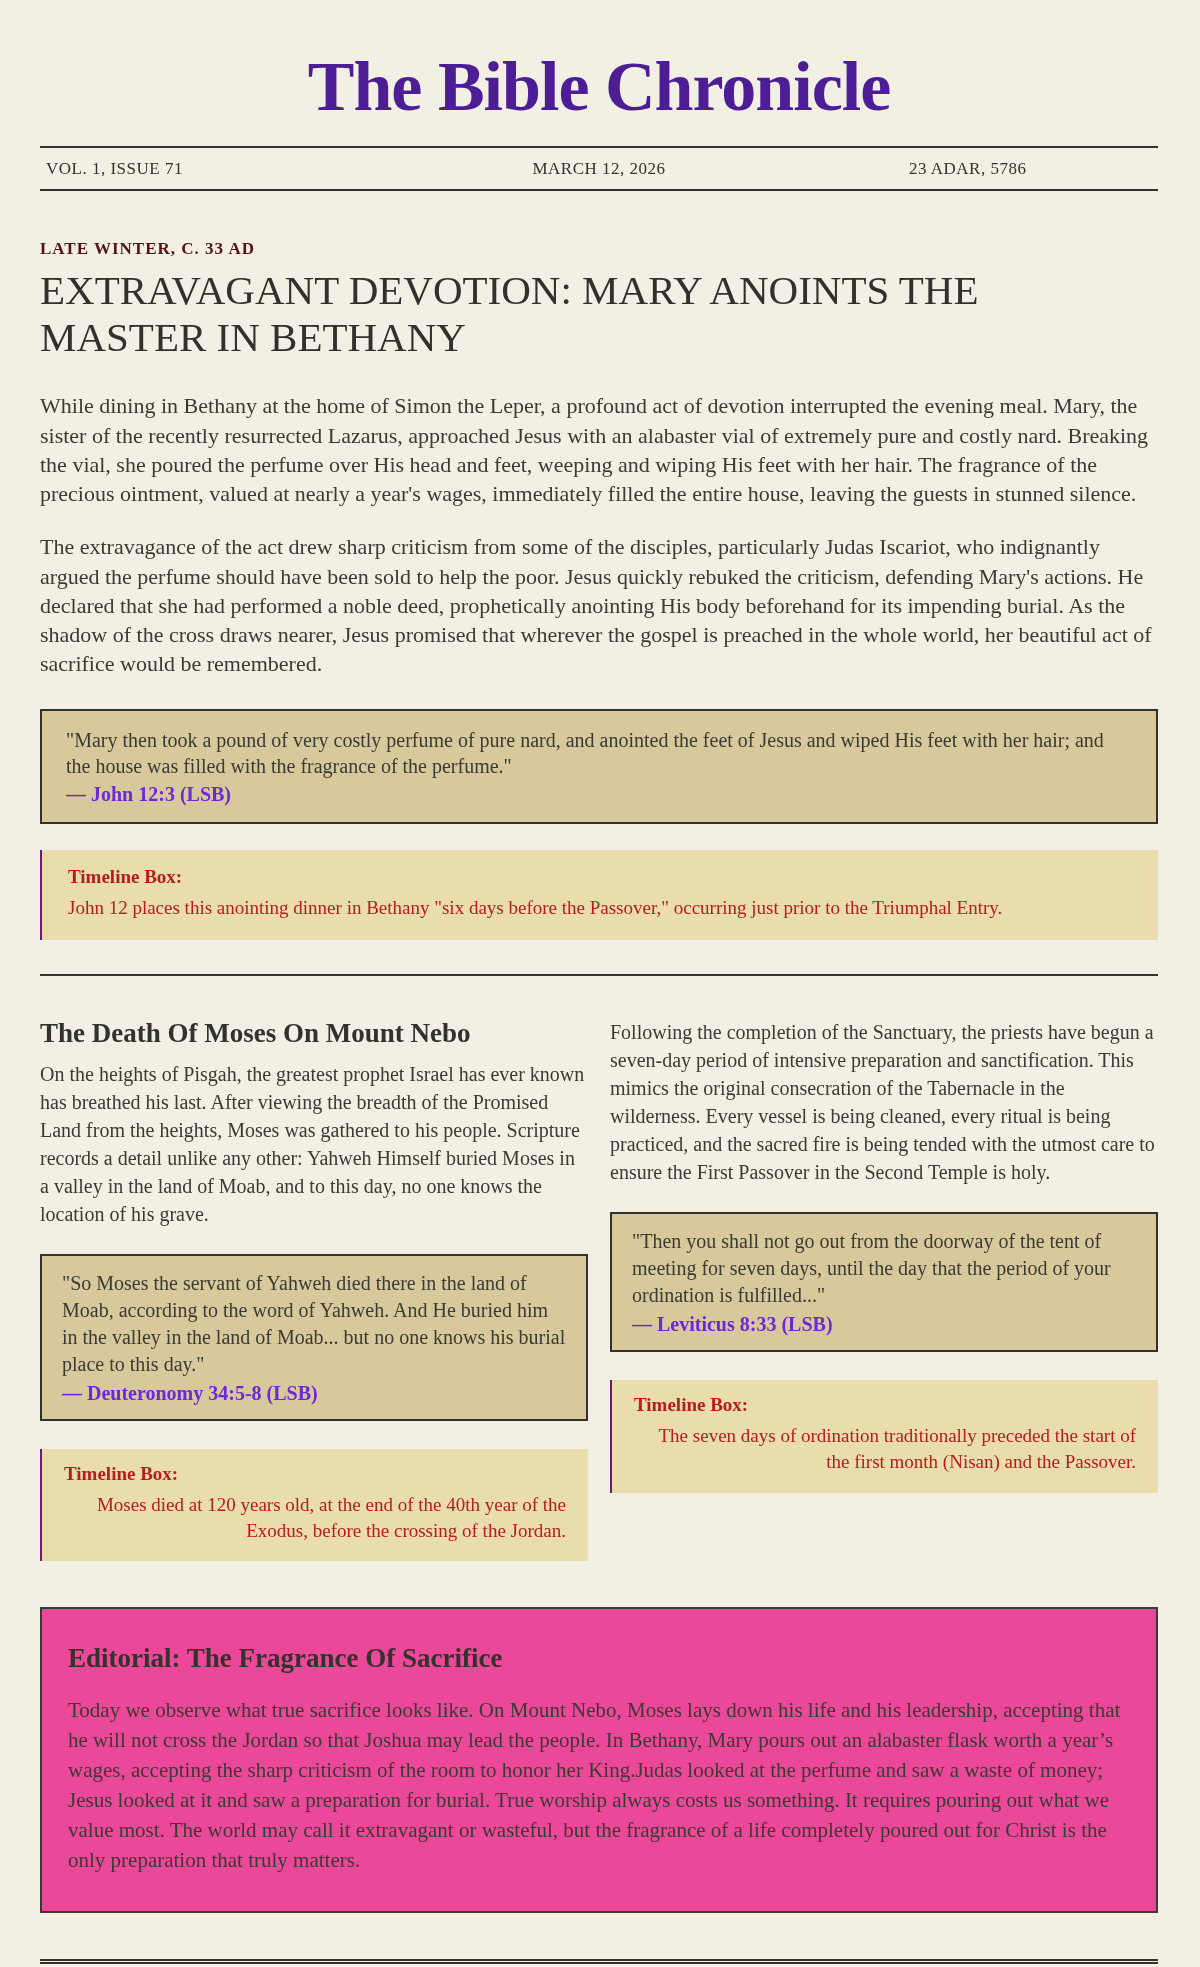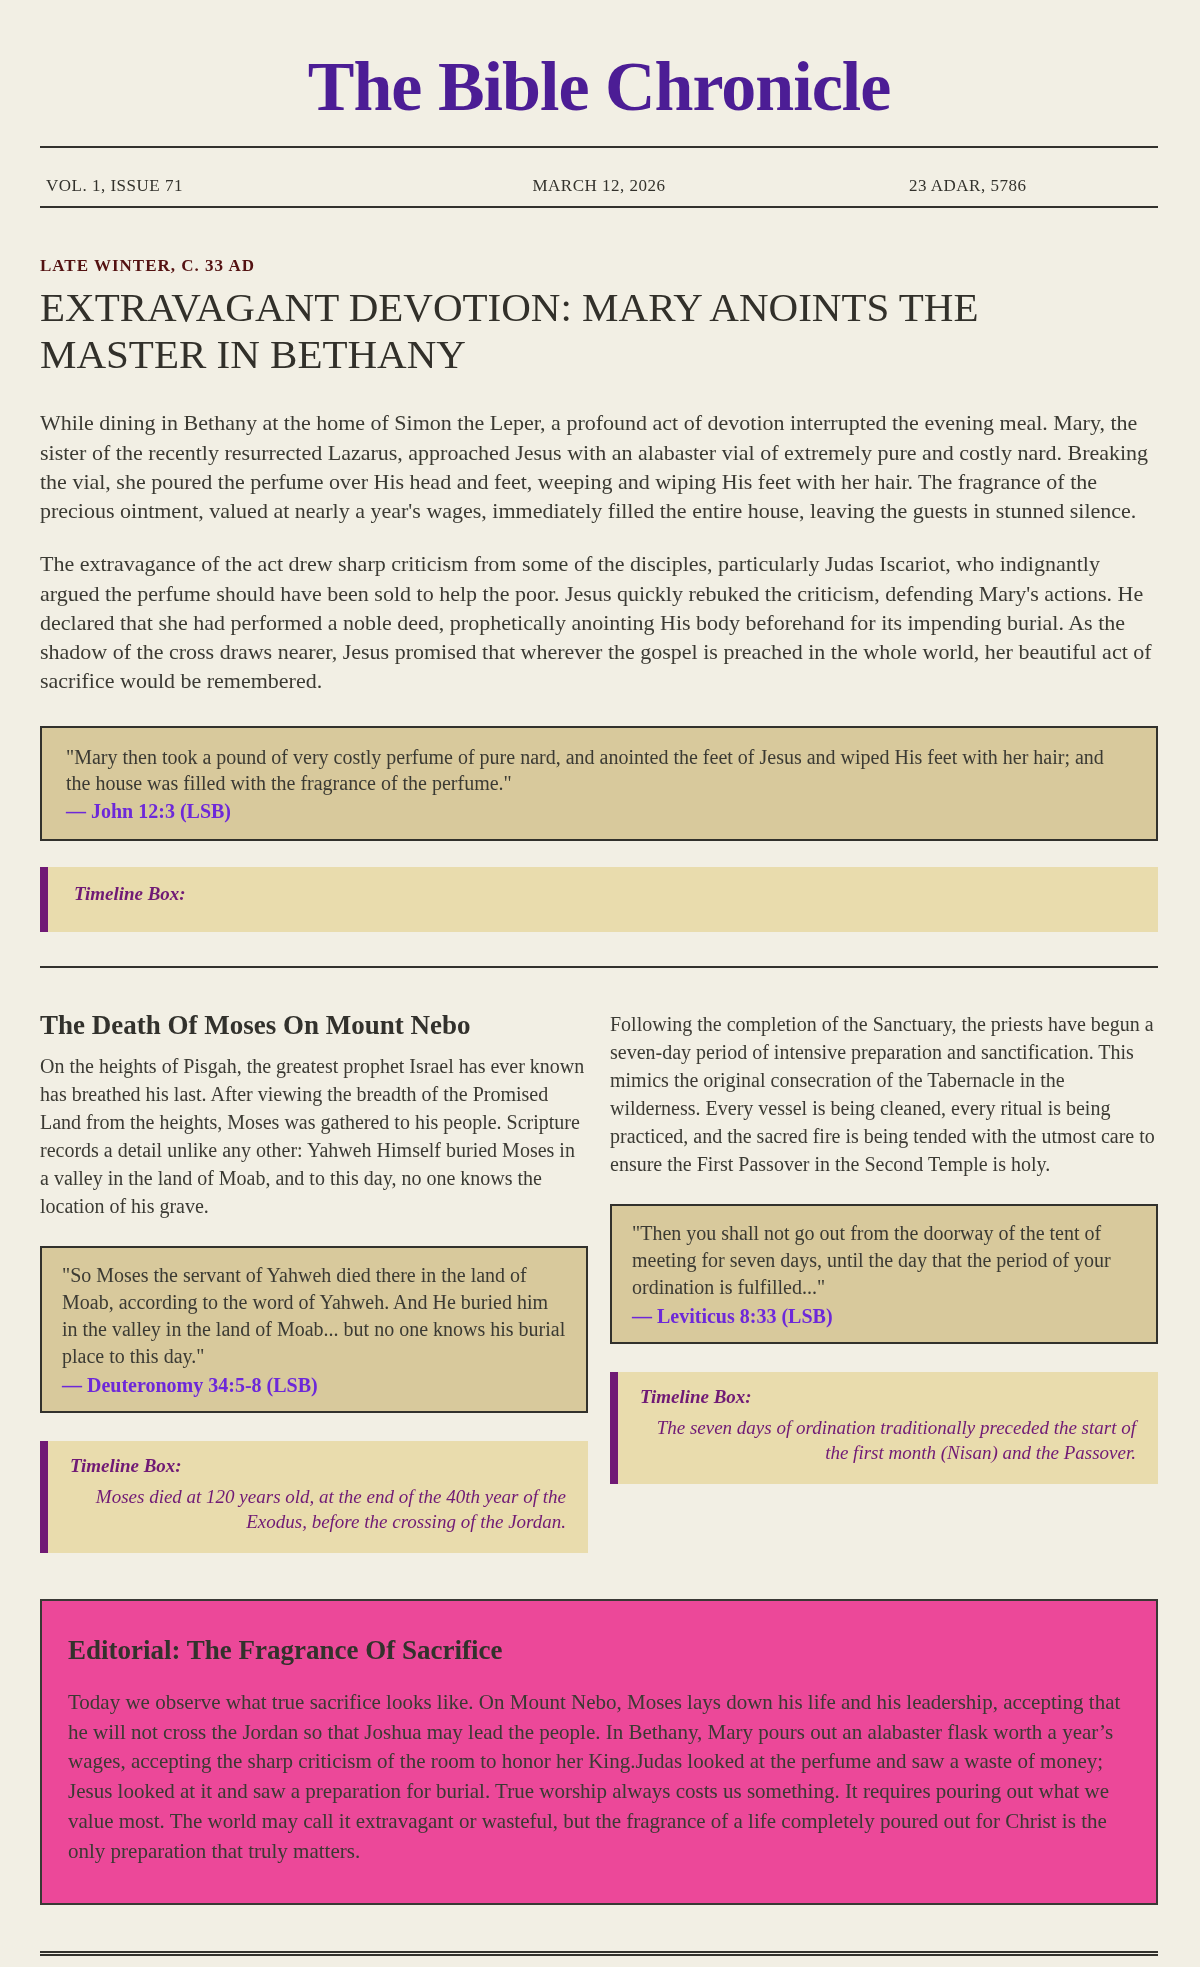--- a/index.html
+++ b/index.html
@@ -34,21 +34,21 @@
     margin: 0;
   }
   .dateline {
     display: flex;
     align-items: center;
     padding: 11px 6px 10px 6px;
     font-size: 17px;
     letter-spacing: 0.5px;
     color: #33322c;
   }
-  .dateline span { flex: 1; margin-top: 17px; }
+  .dateline span { flex: 1; }
   .dl-left   { text-align: left; }
   .dl-center { text-align: center; }
   .dl-right  { text-align: center; }
 
   
   .kicker {
     margin-top: 48px;
     font-size: 17px;
     font-weight: bold;
     letter-spacing: 1px;
@@ -78,25 +78,24 @@
     color: #3b3a33;
   }
   .quote-attr {
     color: #6d28d9;
     font-weight: bold;
     margin-top: 2px;
   }
 
   .timeline-box {
     background: #e9dcad;
-    border-left: 8px solid #701a75;
+    border-left: 2px solid #701a75;
     padding: 16px 26px 20px 26px;
     margin-top: 26px;
-    color: #701a75;
-    font-style: italic;
+    color: #b91c1c;
   }
   .timeline-label {
     font-weight: bold;
     font-size: 19px;
     margin-bottom: 7px;
   }
   .timeline-text {
     font-size: 19px;
     line-height: 1.35;
   }
@@ -190,20 +189,21 @@
       <p>The extravagance of the act drew sharp criticism from some of the disciples, particularly Judas Iscariot, who indignantly argued the perfume should have been sold to help the poor. Jesus quickly rebuked the criticism, defending Mary's actions. He declared that she had performed a noble deed, prophetically anointing His body beforehand for its impending burial. As the shadow of the cross draws nearer, Jesus promised that wherever the gospel is preached in the whole world, her beautiful act of sacrifice would be remembered.</p>
     </div>
 
     <div class="quote-box">
       <div>"Mary then took a pound of very costly perfume of pure nard, and anointed the feet of Jesus and wiped His feet with her hair; and the house was filled with the fragrance of the perfume."</div>
       <div class="quote-attr">— John 12:3 (LSB)</div>
     </div>
 
     <div class="timeline-box">
       <div class="timeline-label">Timeline Box:</div>
+      <div class="timeline-text">John 12 places this anointing dinner in Bethany "six days before the Passover," occurring just prior to the Triumphal Entry.</div>
     </div>
   </article>
 
   <hr class="section-divider">
 
   <section class="columns">
 
     <article class="col">
       <h3 class="col-heading">The Death Of Moses On Mount Nebo</h3>
       <p class="col-body">On the heights of Pisgah, the greatest prophet Israel has ever known has breathed his last. After viewing the breadth of the Promised Land from the heights, Moses was gathered to his people. Scripture records a detail unlike any other: Yahweh Himself buried Moses in a valley in the land of Moab, and to this day, no one knows the location of his grave.</p>

